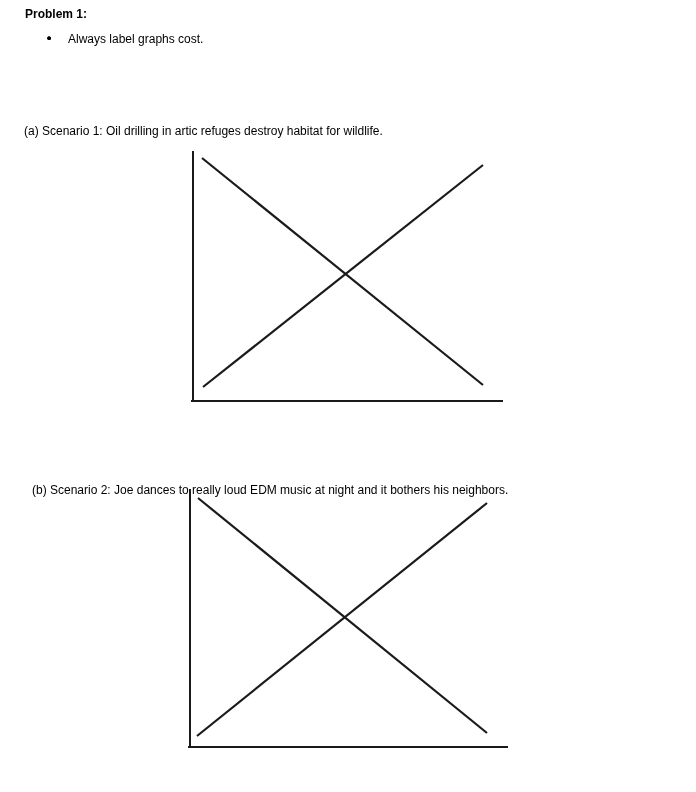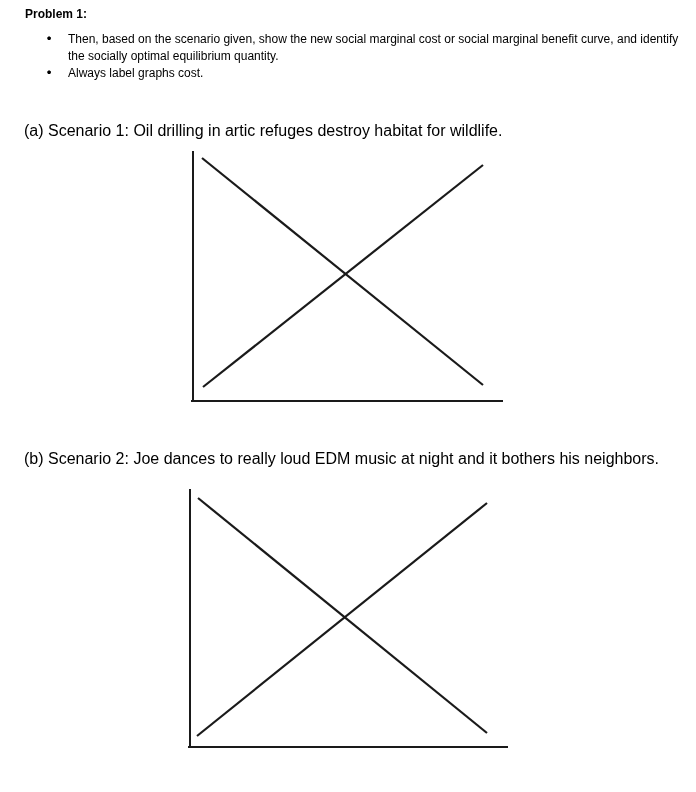--- a/index.html
+++ b/index.html
@@ -46,47 +46,46 @@
     position: absolute;
     left: 47px;
     top: 0;
     font-size: 12px;
     line-height: 17px;
   }
   .scenario-label {
     position: absolute;
     left: 24px;
     margin: 0;
-    font-size: 16px;
+    font-size: 12px;
     line-height: 14px;
     white-space: nowrap;
   }
   #scenario-a { top: 124px; }
-  #scenario-b { top: 452px; }
+  #scenario-b { top: 483px; margin-left: 8px; }
   .graph-box {
     position: absolute;
   }
   #graph-a { left: 191px; top: 149px; width: 314px; height: 256px; }
   #graph-b { left: 188px; top: 486px; width: 322px; height: 265px; }
   .graph-box svg { display: block; }
 </style>
 </head>
 <body>
 
 <div class="page">
 
   <h1 class="doc-title">Problem 1:</h1>
 
   <ul class="instructions">
     <li>
       <span class="dot">•</span>
     </li>
     <li>
       <span class="dot">•</span>
-      <span>Then, based on the scenario given, show the new social marginal cost or social marginal benefit curve, and identify the socially optimal equilibrium quantity.</span>
     </li>
     <li>
       <span class="dot">•</span>
     </li>
     <li>
       <span class="dot">•</span>
       <span>Always label graphs cost.</span>
     </li>
   </ul>
 

